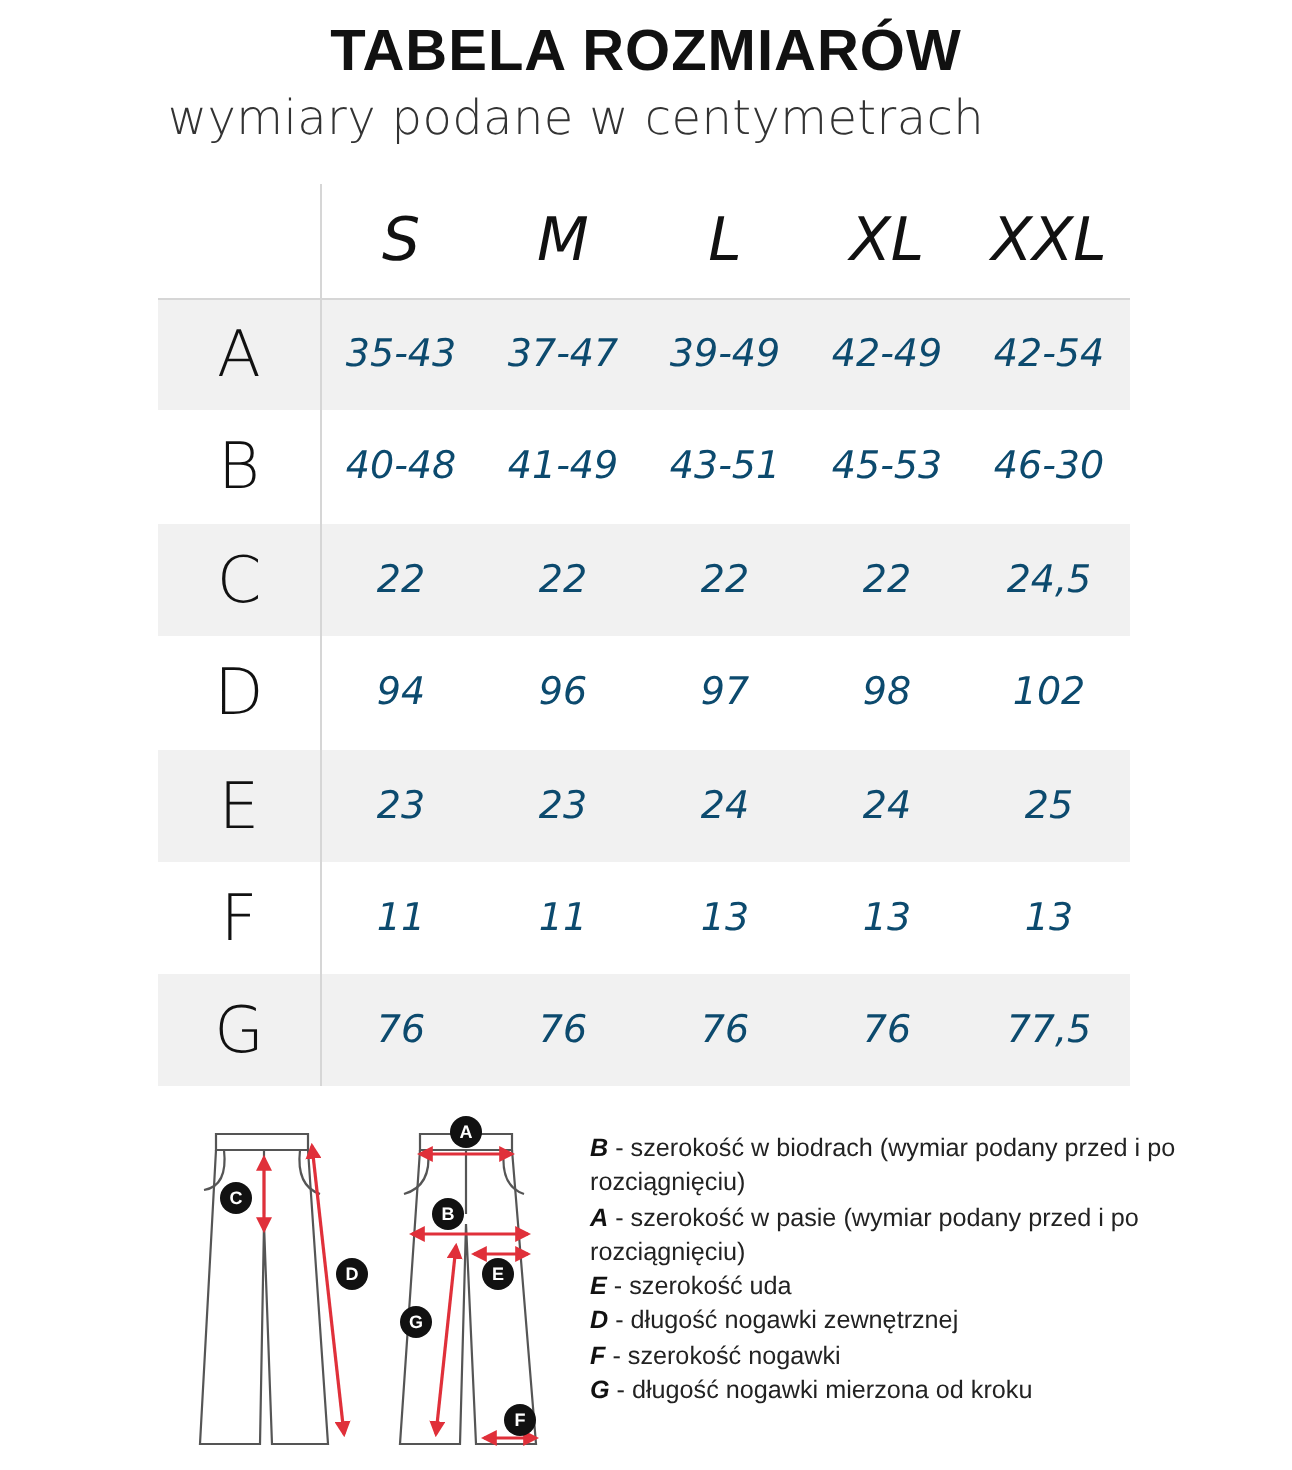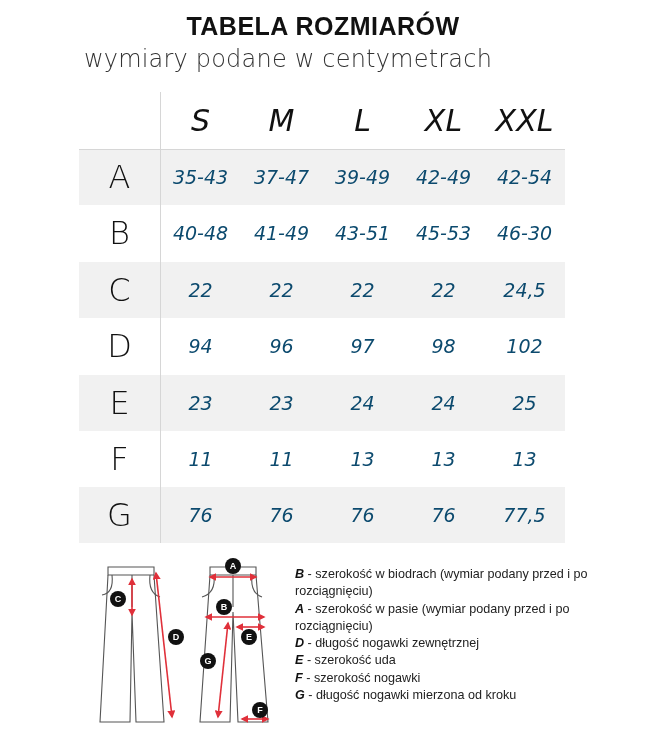--- a/index.html
+++ b/index.html
@@ -1,17 +1,17 @@
 <!DOCTYPE html>
 <html><head>
 <meta charset="utf-8">
 <style>
   html,body{margin:0;padding:0;background:#fff;}
   body{width:646px;height:735px;position:relative;overflow:hidden;font-family:"DejaVu Sans","Liberation Sans",sans-serif;color:#111;}
-  .title{position:absolute;top:6px;left:0;width:646px;text-align:center;font-family:"Liberation Sans",sans-serif;font-weight:bold;font-size:25px;letter-spacing:0.5px;color:#111;line-height:40px;}
+  .title{position:absolute;top:6px;left:0;width:646px;text-align:center;font-family:"Liberation Sans",sans-serif;font-weight:bold;font-size:29px;letter-spacing:0.5px;color:#111;line-height:40px;}
   .subtitle{position:absolute;top:44px;left:0;width:576px;text-align:center;font-family:"DejaVu Sans",sans-serif;font-weight:200;font-size:24px;color:#333;line-height:30px;letter-spacing:0.2px;}
   .table{position:absolute;left:79px;top:92px;width:486px;}
   .vline{position:absolute;left:160px;top:92px;width:1px;height:451px;background:#d6d6d6;}
   .hline{position:absolute;left:79px;top:149px;width:486px;height:1px;background:#d6d6d6;}
   .row{position:absolute;left:0;width:486px;height:56px;display:flex;align-items:center;}
   .row.shade{background:#f1f1f1;}
   .rowlabel{width:81px;text-align:center;font-family:"DejaVu Sans",sans-serif;font-weight:200;font-size:32px;font-style:normal;color:#111;}
   .cell{width:81px;text-align:center;font-family:"DejaVu Sans",sans-serif;font-style:oblique;font-weight:200;font-size:19px;color:#0c4a6e;}
   .head .cell{font-size:30px;color:#111;}
   .pants{position:absolute;left:92px;top:557px;width:198px;height:174px;}
@@ -155,17 +155,17 @@
     <g>
         <circle cx="168" cy="153" r="8" fill="#111"></circle>
         <text x="168" y="156">F</text>
       </g>
   </g>
 </svg>
 
 <div class="legend">
   <div class="item"><b>B</b><span> - szerokość w biodrach (wymiar podany przed i po rozciągnięciu)</span></div>
   <div class="item"><b>A</b><span> - szerokość w pasie (wymiar podany przed i po rozciągnięciu)</span></div>
+  <div class="item"><b>E</b><span> - szerokość uda</span></div>
   <div class="item"><b>D</b><span> - długość nogawki zewnętrznej</span></div>
-  <div class="item"><b>E</b><span> - szerokość uda</span></div>
   <div class="item"><b>F</b><span> - szerokość nogawki</span></div>
   <div class="item"><b>G</b><span> - długość nogawki mierzona od kroku</span></div>
 </div>
 
 </body></html>

